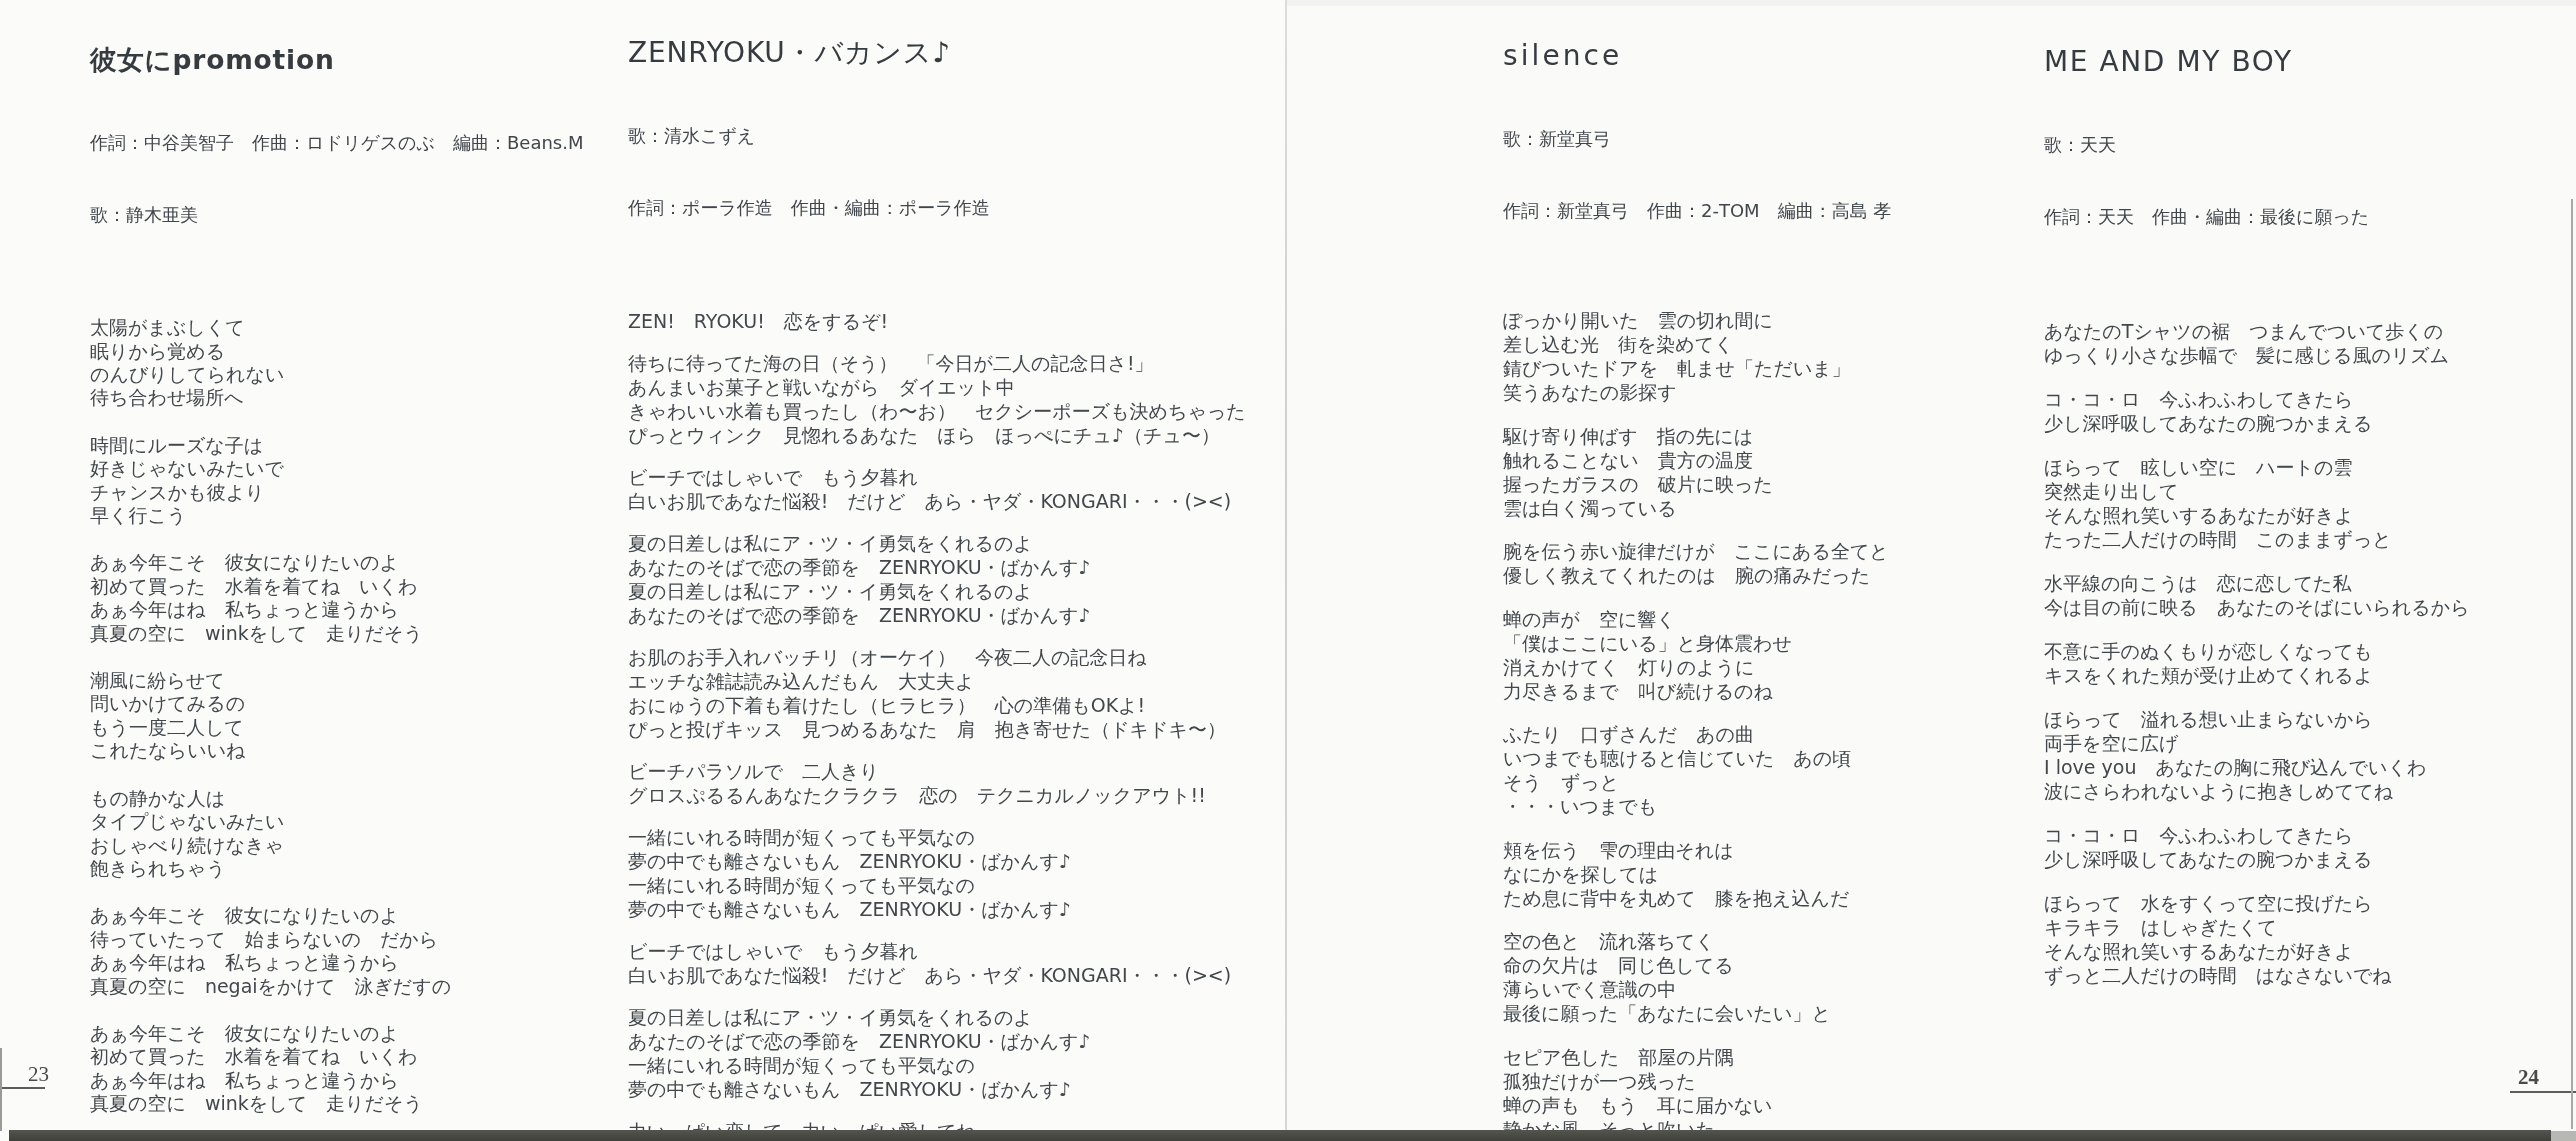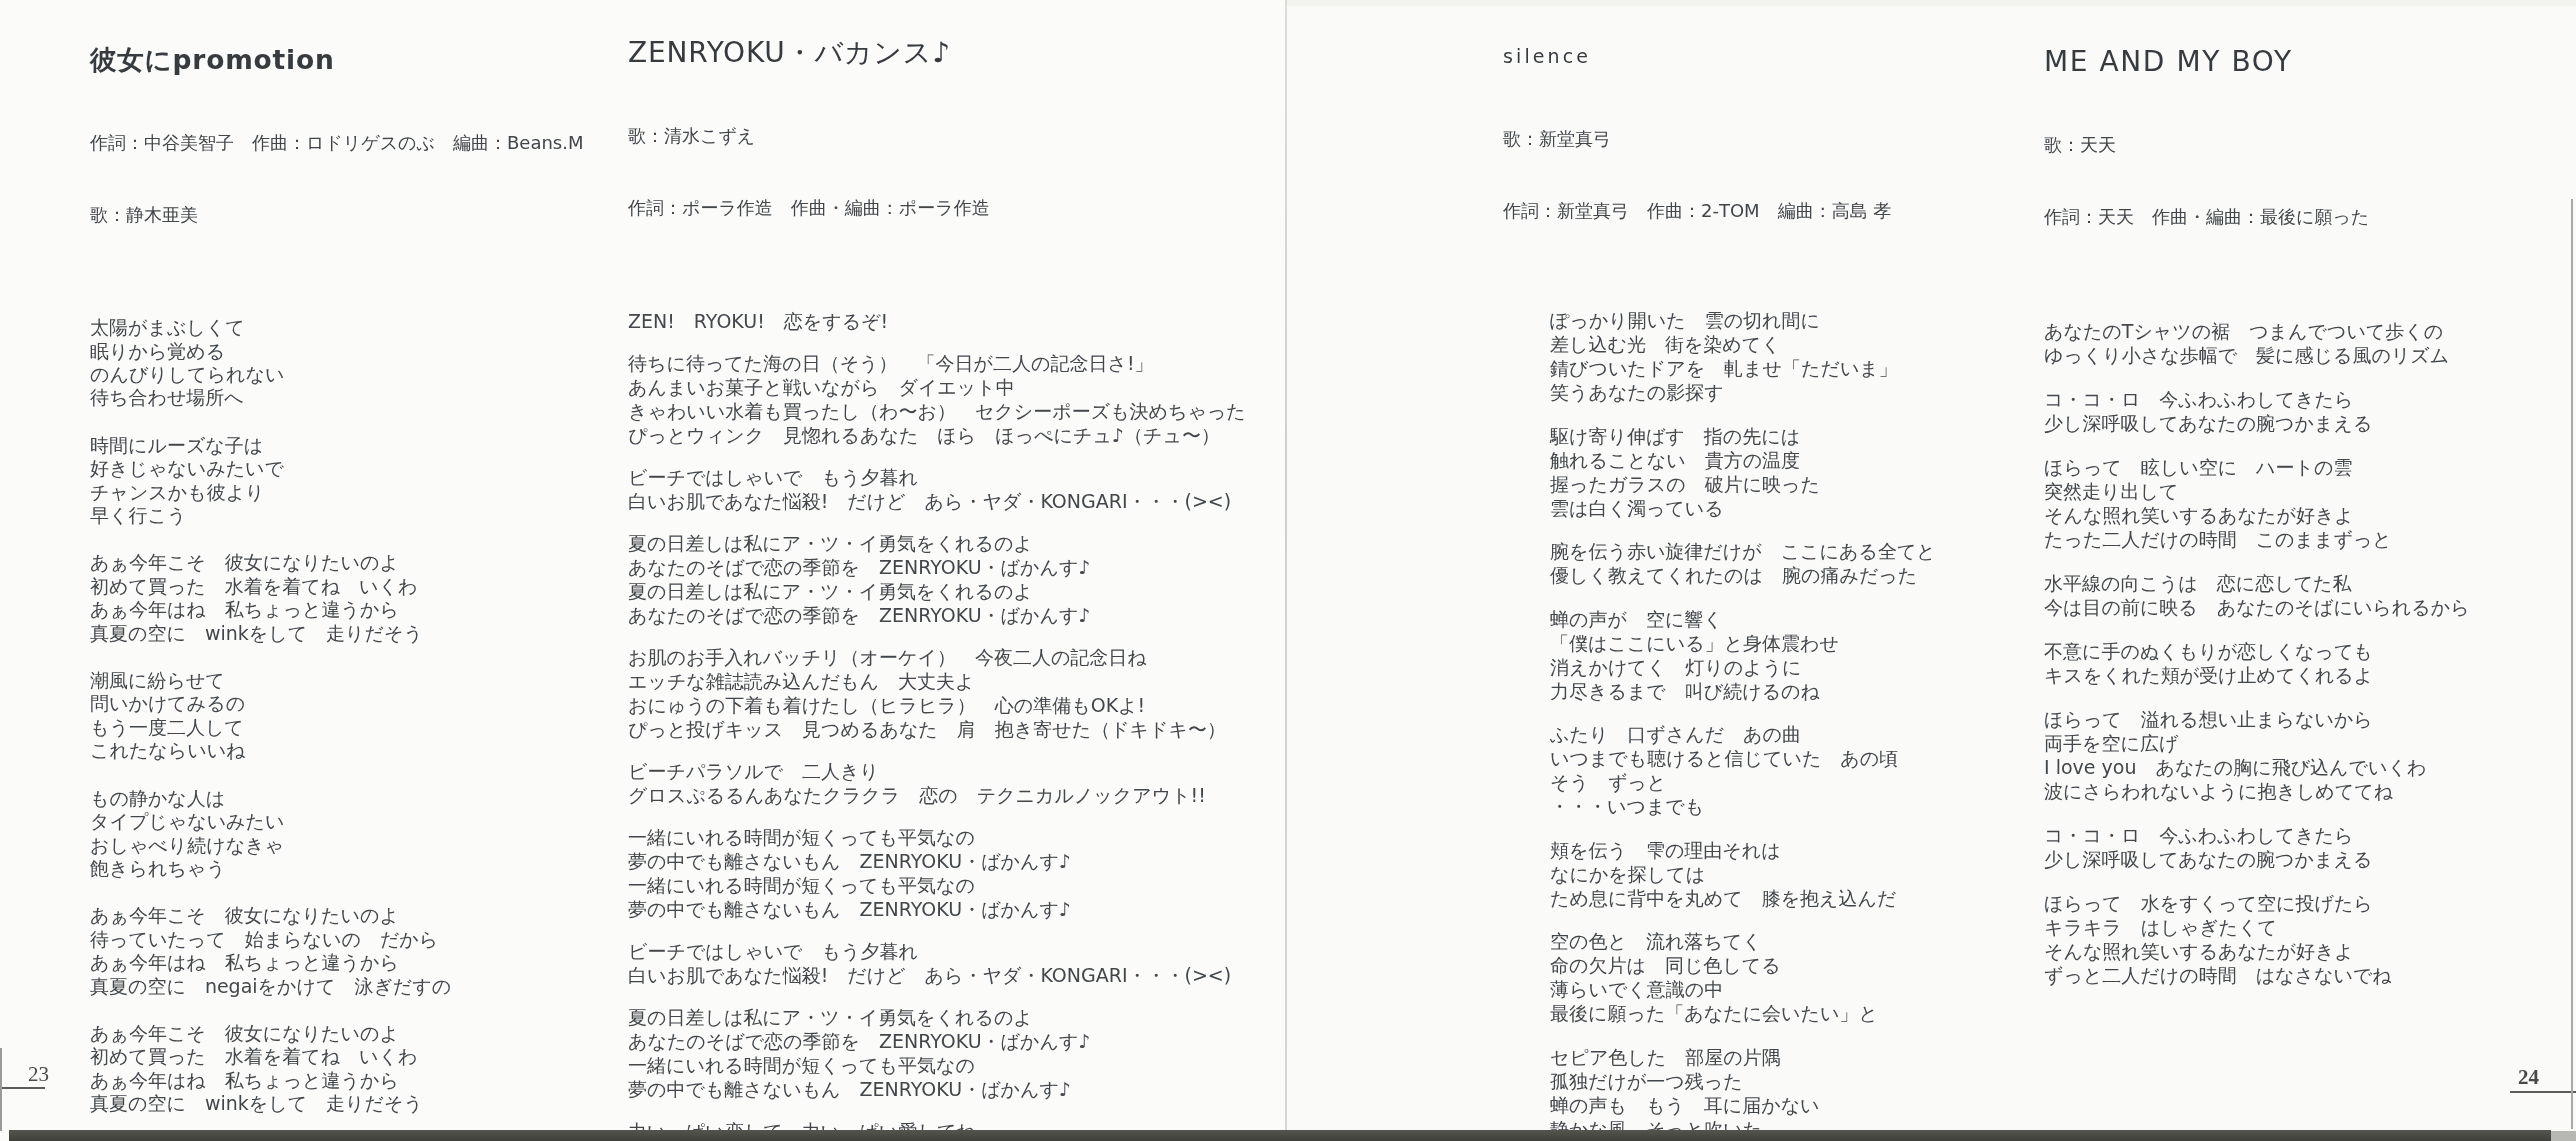--- a/index.html
+++ b/index.html
@@ -21,27 +21,27 @@
   .shadow-bottom-right{position:absolute;left:2551px;top:1131px;width:25px;height:10px;background:#b7b7b3;}
 
   .song{position:absolute;color:#3f4449;}
   .song h2.title{margin:0;font-weight:normal;color:#363b40;}
   .song-1{left:90px;top:43px;width:531px;}
   .song-2{left:628px;top:36px;width:656px;}
   .song-3{left:1503px;top:39px;width:515px;}
   .song-4{left:2044px;top:45px;width:532px;}
   .song-1 h2.title{font-size:26.5px;line-height:34px;letter-spacing:0.8px;font-weight:bold;}
   .song-2 h2.title{font-size:28px;line-height:34px;letter-spacing:0.8px;}
-  .song-3 h2.title{font-size:19px;line-height:34px;letter-spacing:3.1px;}
+  .song-3 h2.title{font-size:28px;line-height:34px;letter-spacing:3.1px;}
   .song-4 h2.title{font-size:28px;line-height:34px;letter-spacing:1.6px;}
   .credits{margin-top:6.2px;font-size:18px;line-height:24px;white-space:pre;color:#41464b;}
   .lyrics{font-size:19px;white-space:pre;color:#42474c;}
   .song-1 .lyrics{margin-top:41px;line-height:23.4px;}
   .song-2 .lyrics{margin-top:41px;line-height:24px;}
-  .song-3 .lyrics{margin-top:37px;line-height:24px;margin-left:47px;}
+  .song-3 .lyrics{margin-top:37px;line-height:24px;}
   .song-4 .lyrics{margin-top:42px;line-height:24px;}
   .song-1 .stanza{margin-bottom:24px;}
   .song-2 .stanza{margin-bottom:18px;}
   .song-3 .stanza{margin-bottom:19.5px;}
   .song-4 .stanza{margin-bottom:20px;}
   .stanza:last-child{margin-bottom:0;}
 
   .pagenum{position:absolute;font-family:"Liberation Serif","DejaVu Serif",serif;
     font-size:21px;color:#4a4a48;}
   #pn-left{left:28px;top:1062px;}

